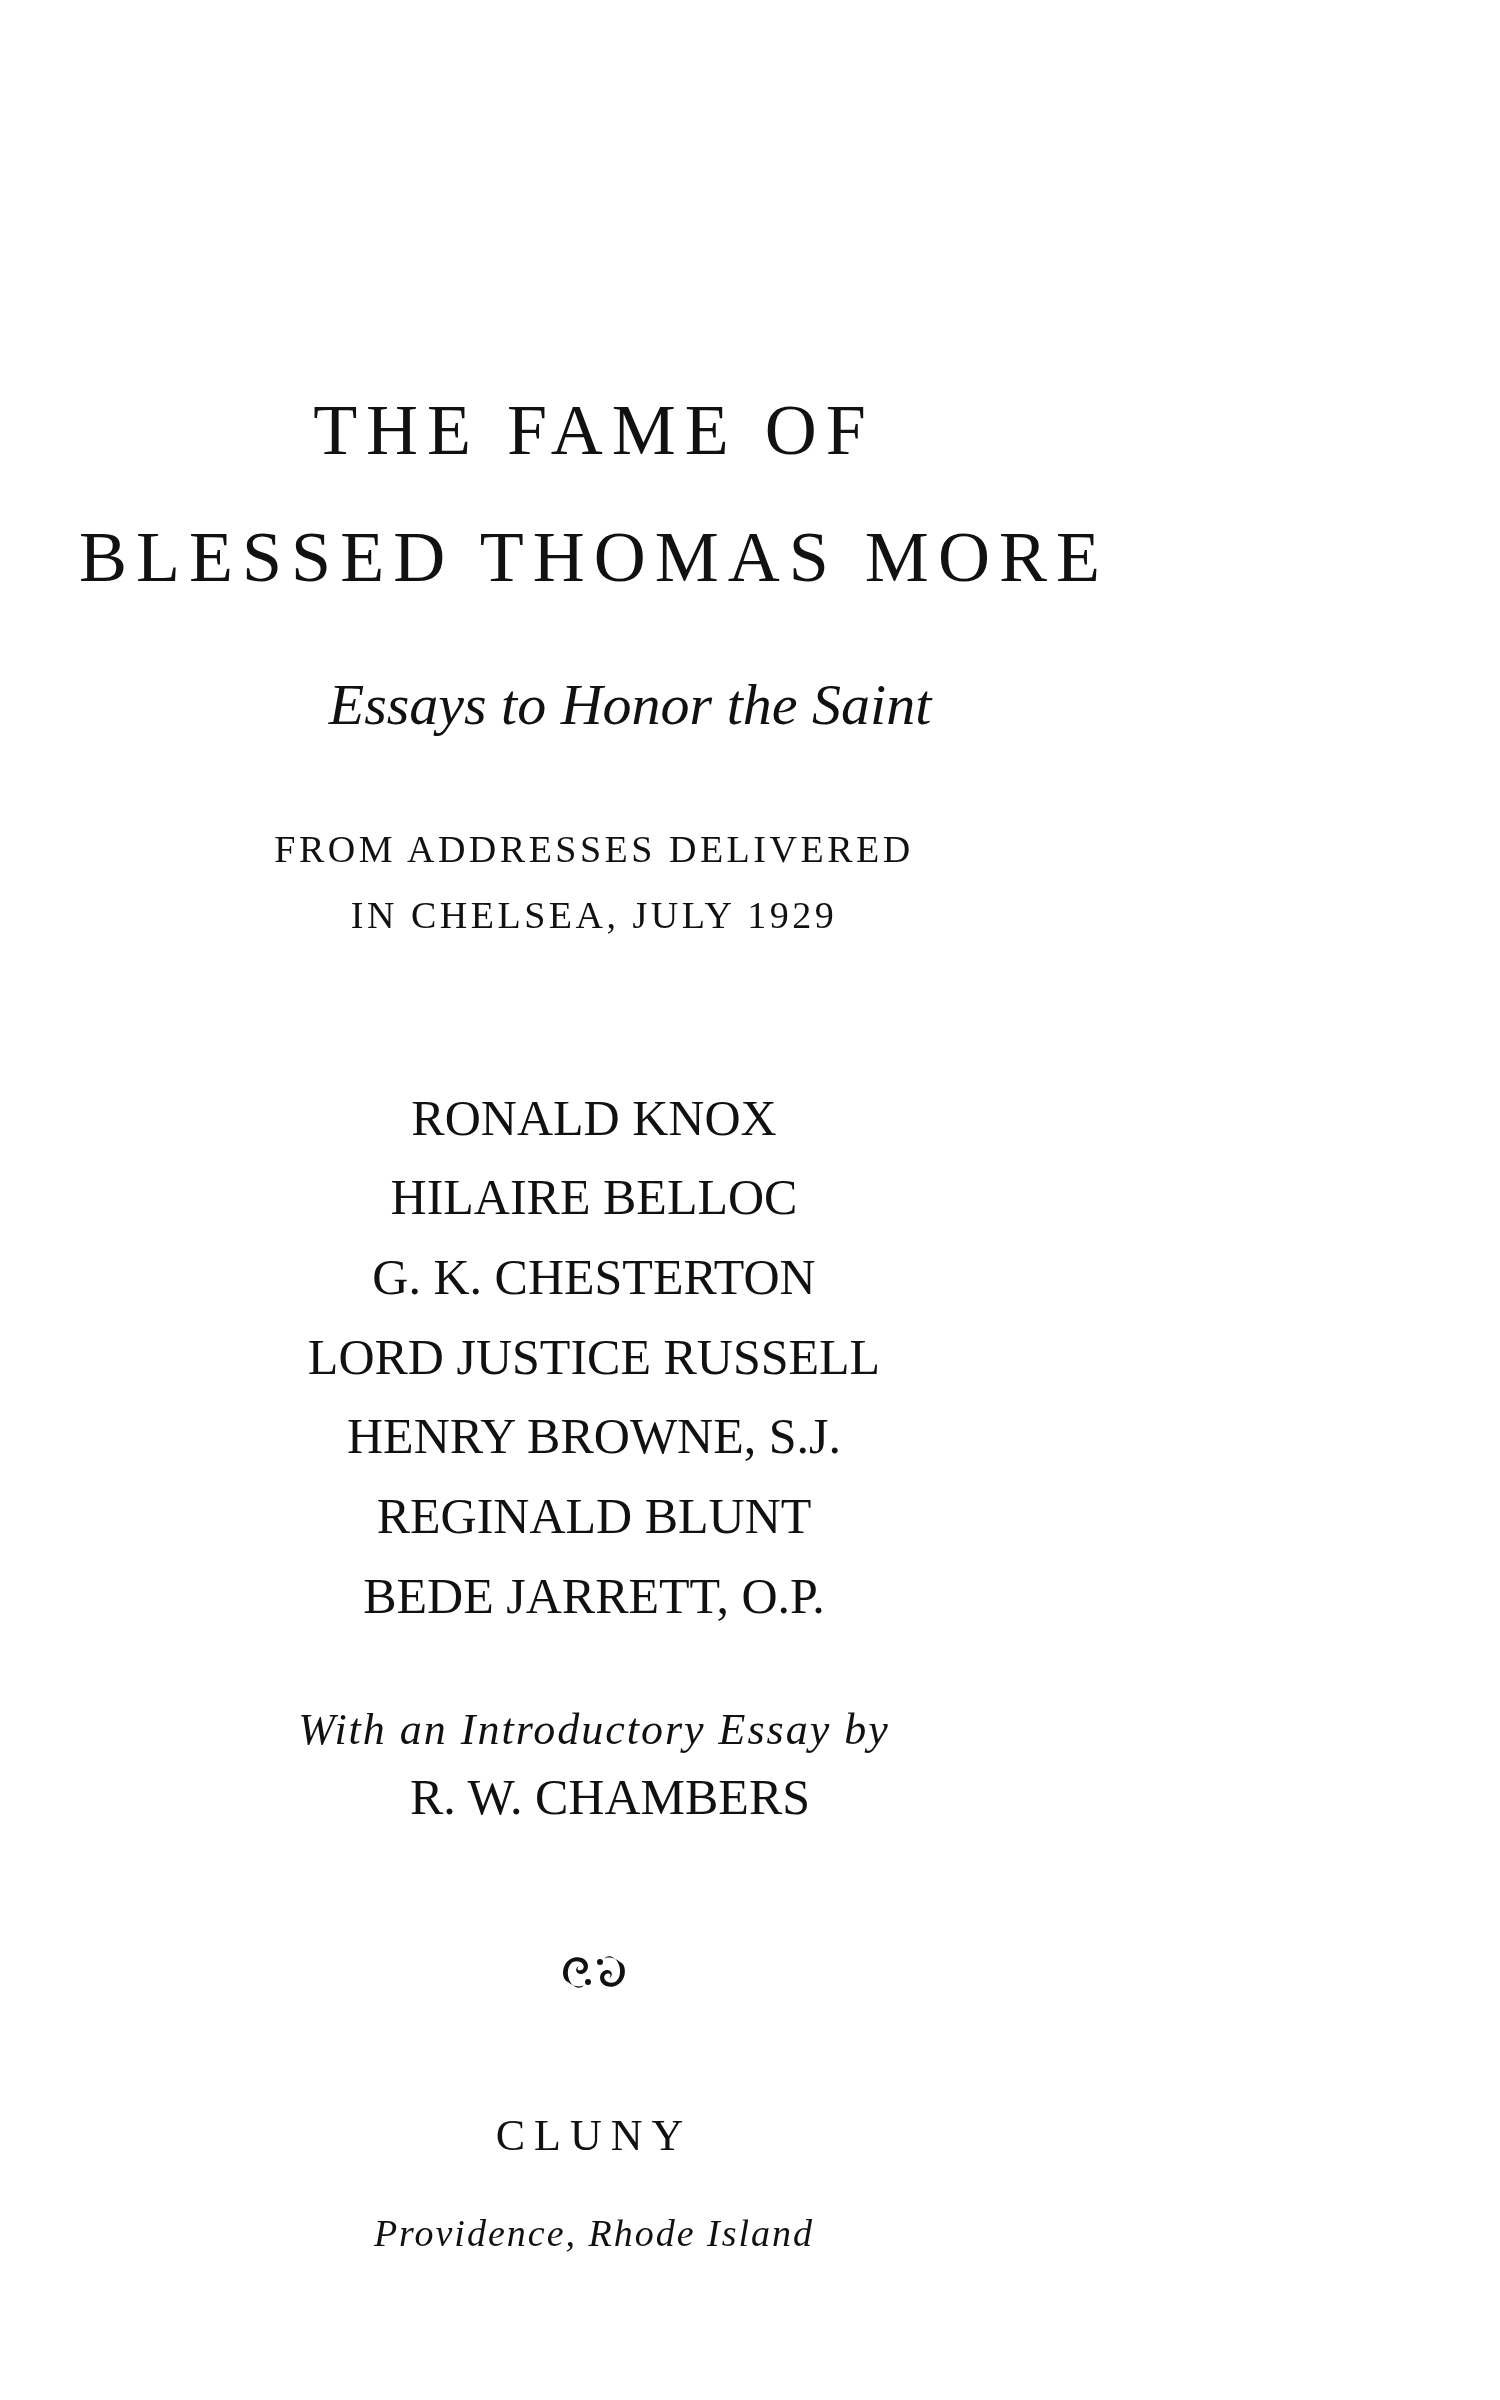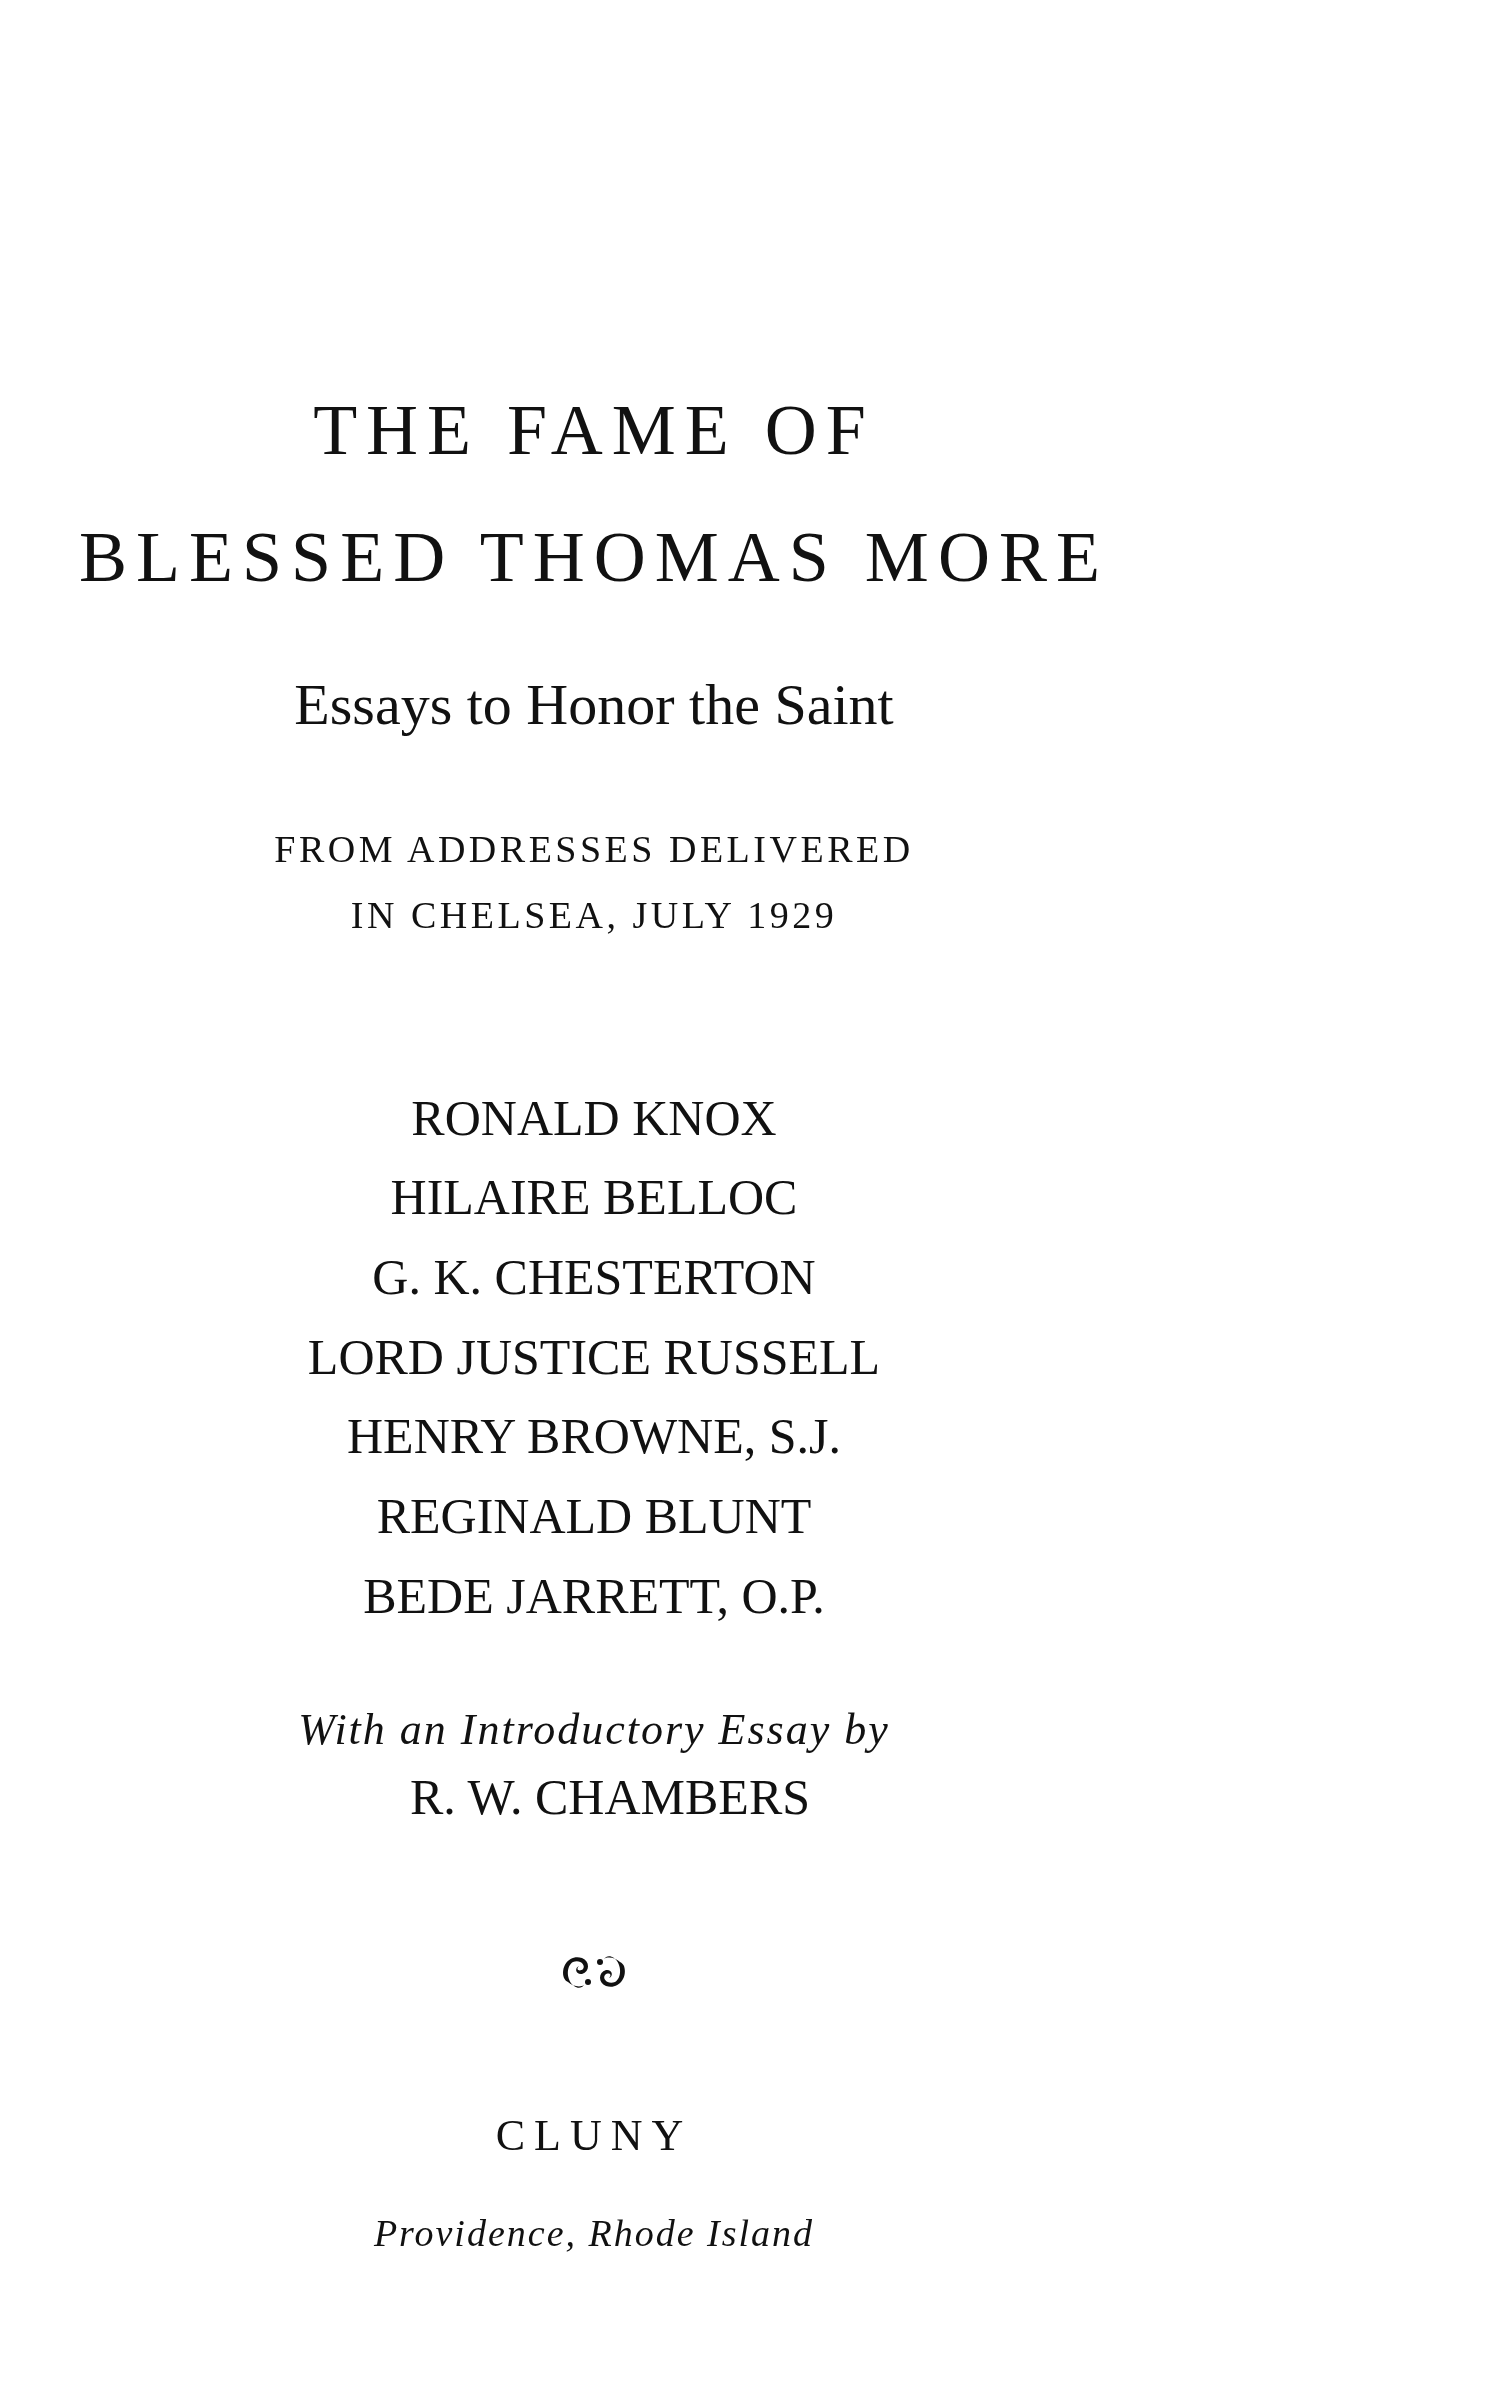--- a/index.html
+++ b/index.html
@@ -1,20 +1,20 @@
 <!DOCTYPE html>
 <html><head>
 <meta charset="utf-8">
 <style>
   html, body { margin:0; padding:0; background:#ffffff; }
   body { width:1500px; height:2400px; position:relative; overflow:hidden;
          font-family:"Liberation Serif","DejaVu Serif",serif; color:#111111; }
   .line { position:absolute; left:0; width:1188px; text-align:center; white-space:nowrap; }
   .title { font-size:72px; letter-spacing:9px; line-height:1; }
-  .subtitle { font-size:58px; line-height:1; }
+  .subtitle { font-size:58px; font-style:italic; line-height:1;margin-left:36px; }
   .occasion { font-size:38px; letter-spacing:3.5px; line-height:1; }
   .author { font-size:50px; line-height:1; }
   .intro { font-size:44px; font-style:italic; letter-spacing:2px; line-height:1; }
   .publisher { font-size:44px; letter-spacing:9px; line-height:1; }
   .place { font-size:38px; font-style:italic; letter-spacing:2px; line-height:1;margin-top:32px; }
 </style>
 </head>
 <body>
 
 <div>

